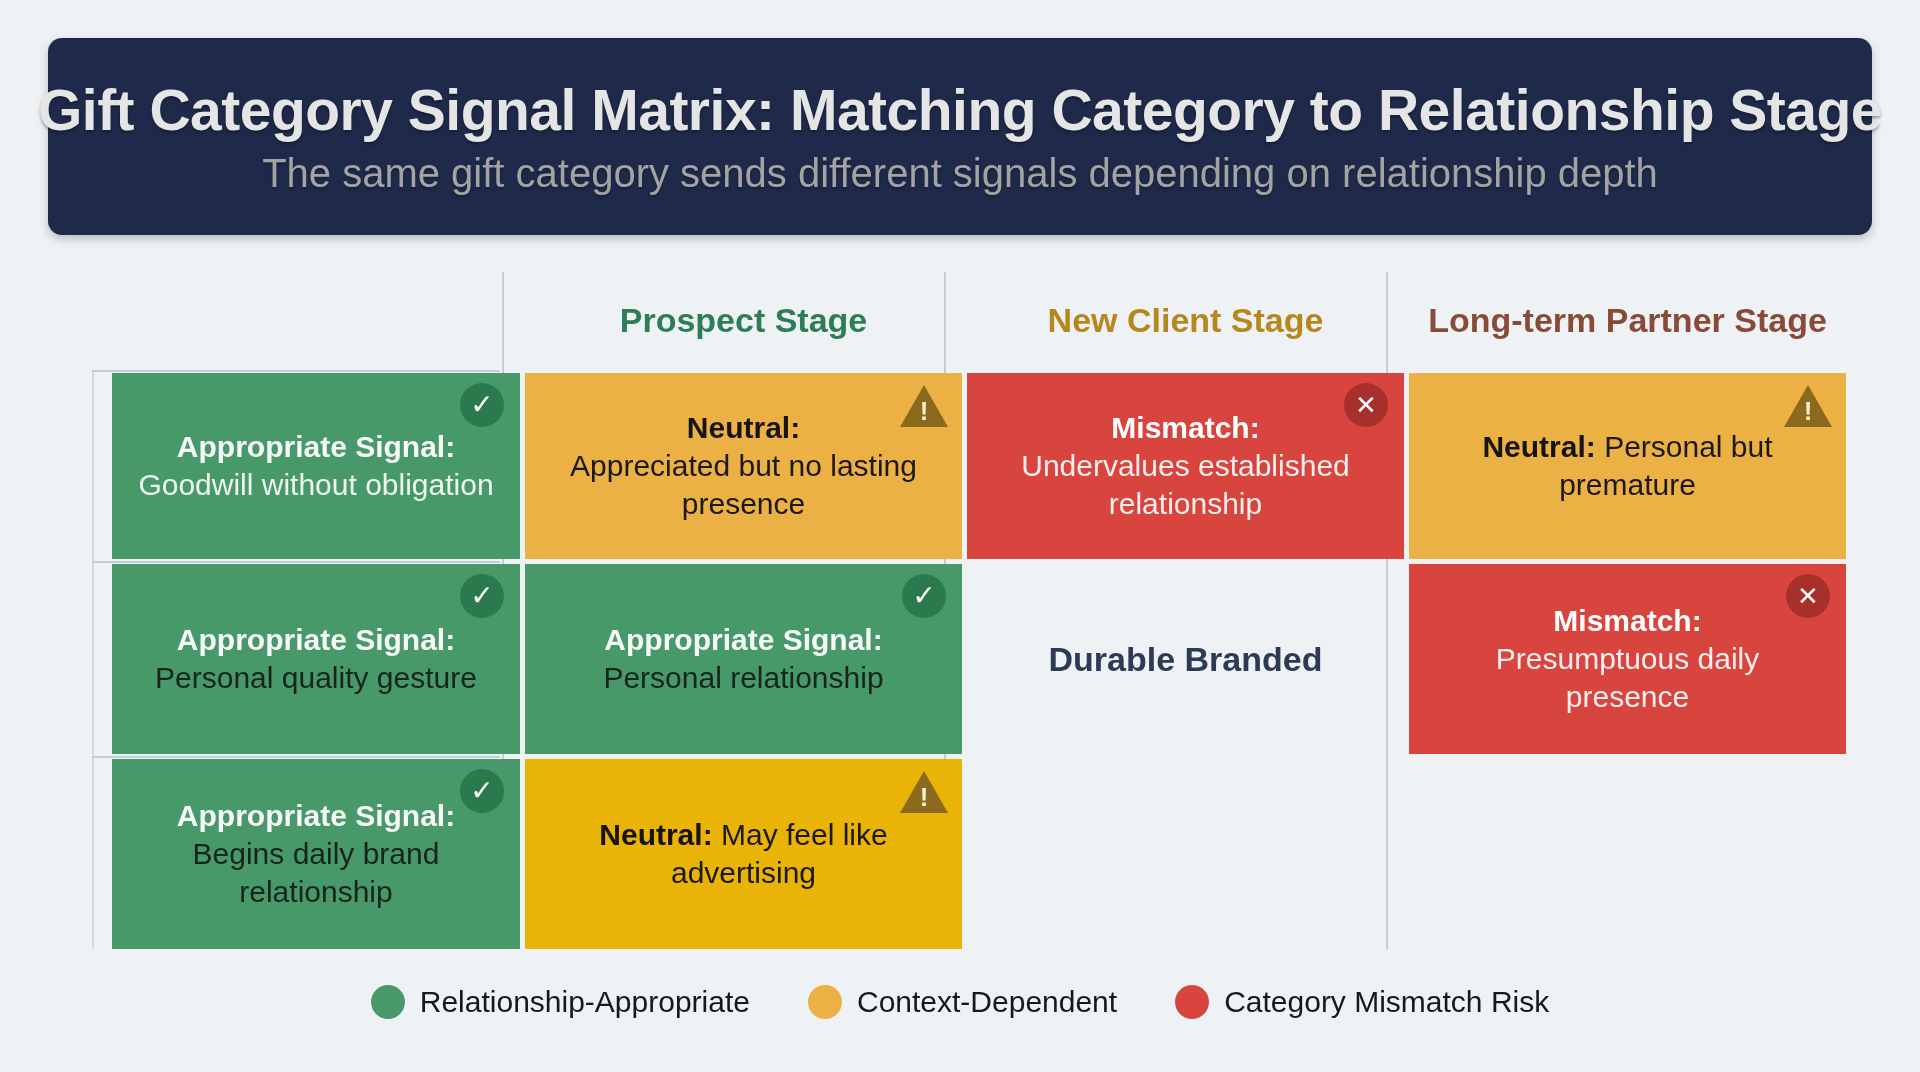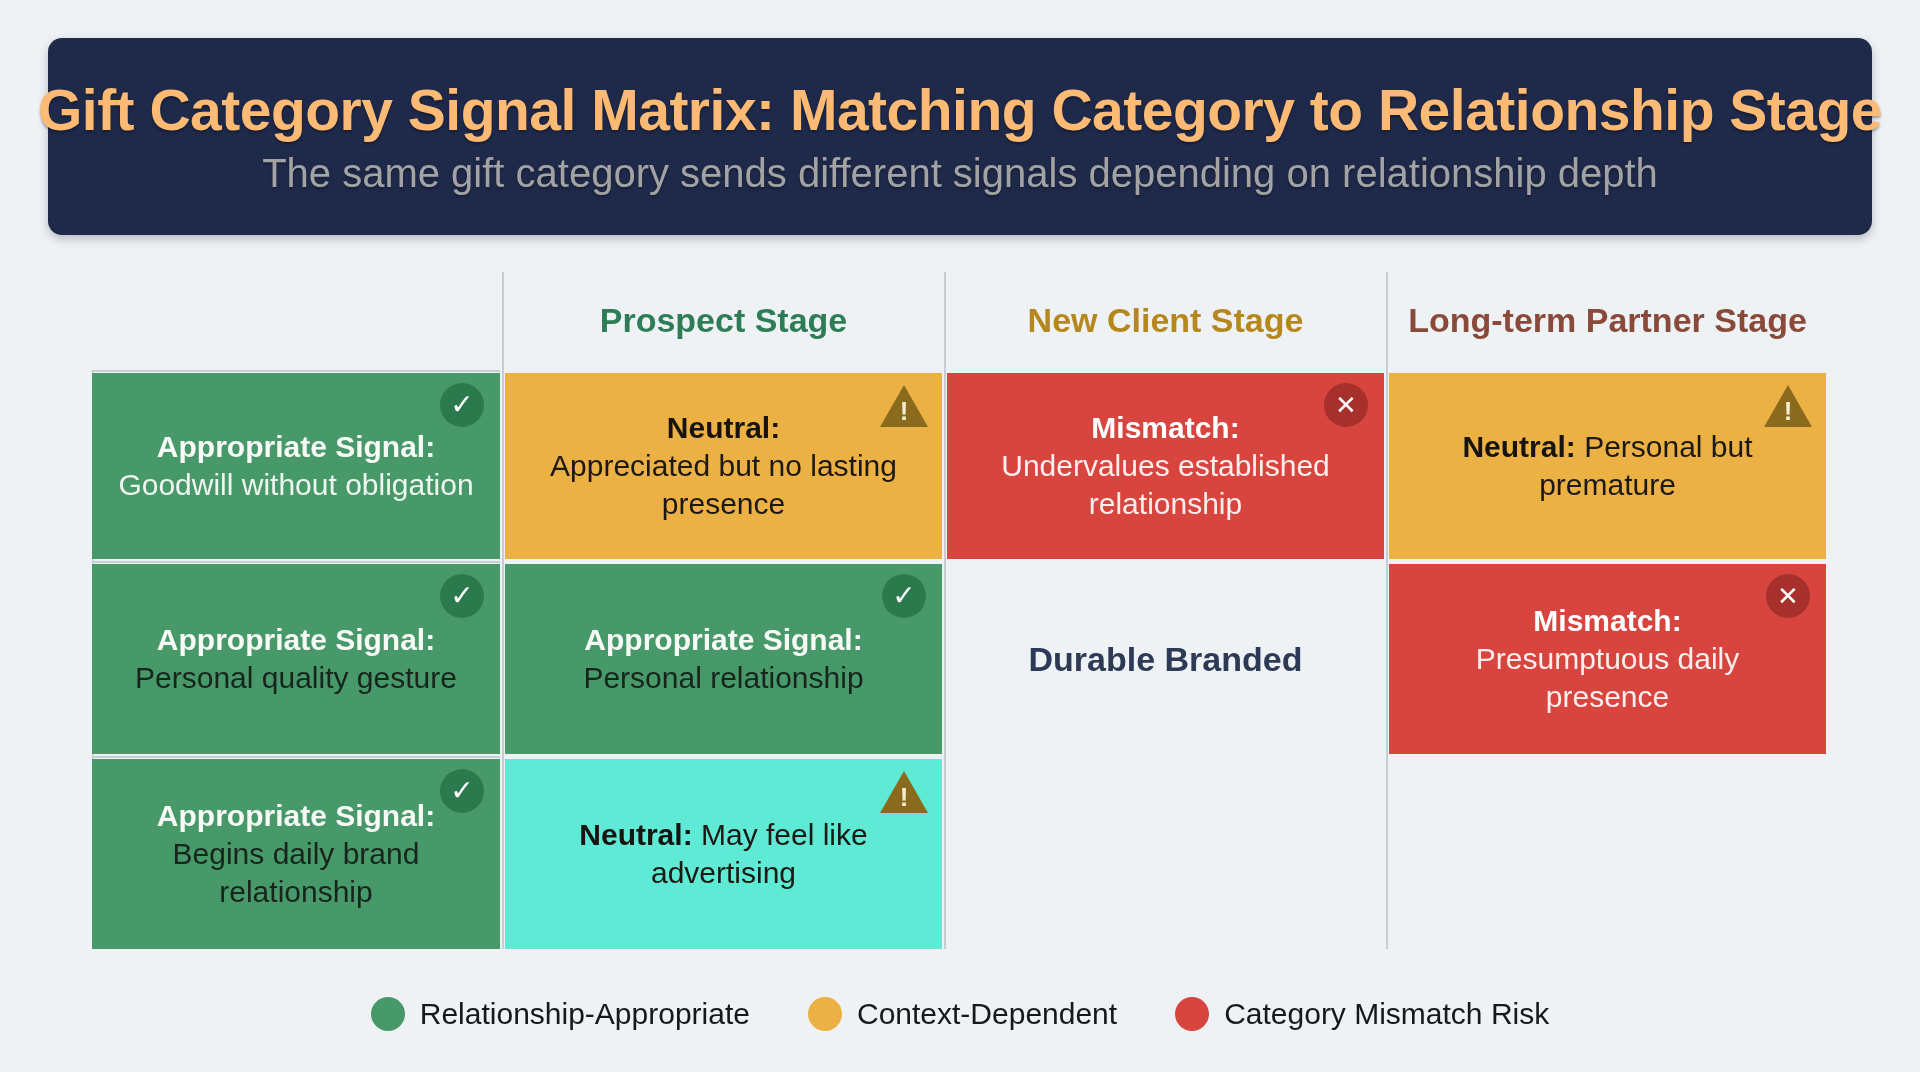--- a/index.html
+++ b/index.html
@@ -9,33 +9,33 @@
     font-family:"Liberation Sans","DejaVu Sans",sans-serif;
   }
   
   .banner{
     position:absolute;left:48px;top:38px;width:1824px;height:197px;
     border-radius:14px;display:flex;flex-direction:column;
     align-items:center;justify-content:center;gap:8px;
     box-shadow:0 4px 10px rgba(20,30,60,.25);
   }
   .banner h1{
-    margin:0;font-size:57px;font-weight:bold;color:#fdba74;
+    margin:0;font-size:57px;font-weight:bold;color:#e5e5e5;
     letter-spacing:-.5px;text-shadow:0 2px 3px rgba(0,0,0,.35);
     white-space:nowrap;
   }
   .banner h2{
     margin:0;font-size:40px;font-weight:normal;color:#a3a3a3;
     text-shadow:0 2px 3px rgba(0,0,0,.3);white-space:nowrap;
   }
   
   .matrix{
     position:absolute;left:92px;top:272px;width:1734px;
     display:grid;grid-template-columns:408px 437px 437px 437px;
-    grid-template-rows:96px 186px 190px 190px;gap:5px;
+    grid-template-rows:96px 186px 190px 190px;gap:5px;padding-left:20px;
   }
   .corner{background:transparent;}
   .col-header{
     display:flex;align-items:center;justify-content:center;
     font-size:34px;font-weight:bold;white-space:nowrap;
   }
   .row-label{
     display:flex;align-items:center;justify-content:center;
     font-size:34px;font-weight:bold;color:#2c3a55;text-align:center;
   }
@@ -69,21 +69,21 @@
   .badge-warning::after{
     content:"!";color:#f6ecd0;font-size:26px;font-weight:bold;line-height:1;
   }
   
   .vline{position:absolute;width:2px;background:#c7cdd5;top:0;height:677px;}
   .hline{position:absolute;height:2px;background:#c7cdd5;left:0;width:408px;}
   .vline-left{position:absolute;width:2px;background:#d3d9df;left:0;top:98px;height:579px;}
   
   .legend{
     position:absolute;left:0;top:985px;width:1920px;height:46px;
-    display:flex;align-items:flex-end;justify-content:center;gap:58px;
+    display:flex;align-items:flex-start;justify-content:center;gap:58px;
   }
   .legend-item{display:flex;align-items:center;gap:15px;}
   .legend-dot{width:34px;height:34px;border-radius:50%;}
   .legend-label{font-size:30px;color:#17181a;white-space:nowrap;}
 </style>
 </head>
 <body>
 
 <div class="banner" style="background-color: rgb(31, 42, 75);">
   <h1>Gift Category Signal Matrix: Matching Category to Relationship Stage</h1>
@@ -166,21 +166,21 @@
   </div>
 
   <div class="cell" style="background-color: rgb(71, 153, 106);">
     <span class="badge badge-check" style="background-color: rgb(43, 122, 78);"></span>
     <div class="cell-text">
       <span class="cell-label" style="color: rgb(247, 249, 247);">Appropriate Signal:</span>
       <span class="cell-desc" style="color: rgb(23, 37, 28);">Begins daily brand relationship</span>
     </div>
   </div>
 
-  <div class="cell" style="background-color: #5eead4;">
+  <div class="cell" style="background-color: #eab308;">
     <span class="badge badge-warning" style="background-color: rgb(138, 106, 29);"></span>
     <div class="cell-text inline">
       <span class="cell-label" style="color: rgb(22, 19, 16);">Neutral:</span>
       <span class="cell-desc" style="color: rgb(28, 24, 19);">May feel like advertising</span>
     </div>
   </div>
 
 </div>
 
 <div class="legend">

